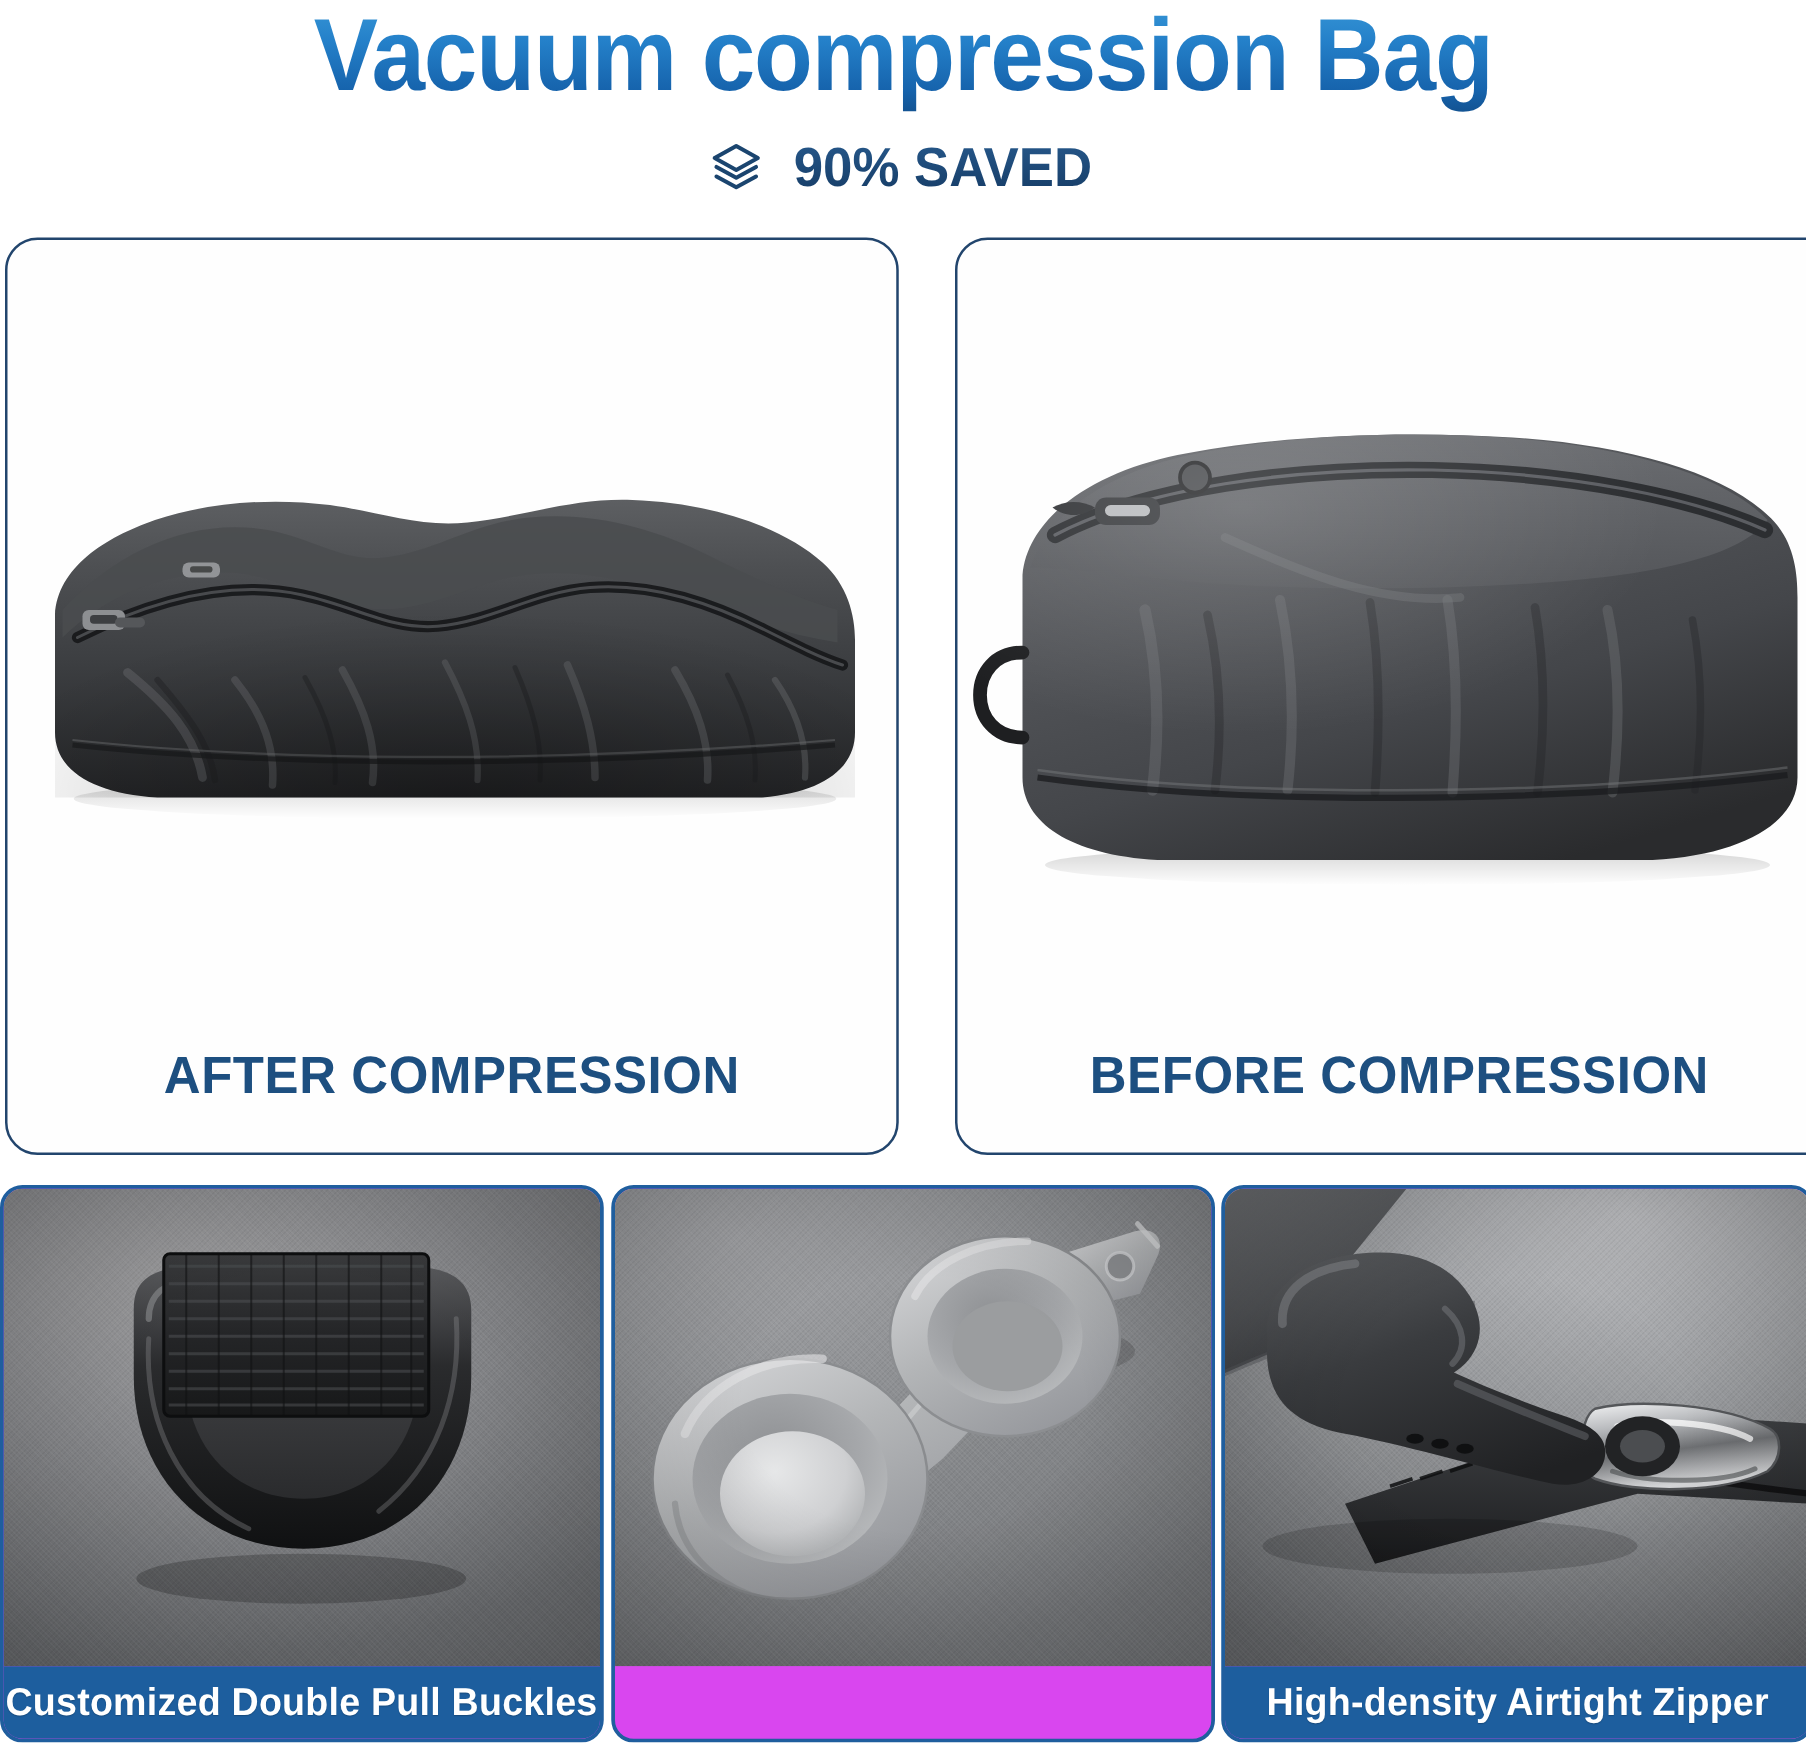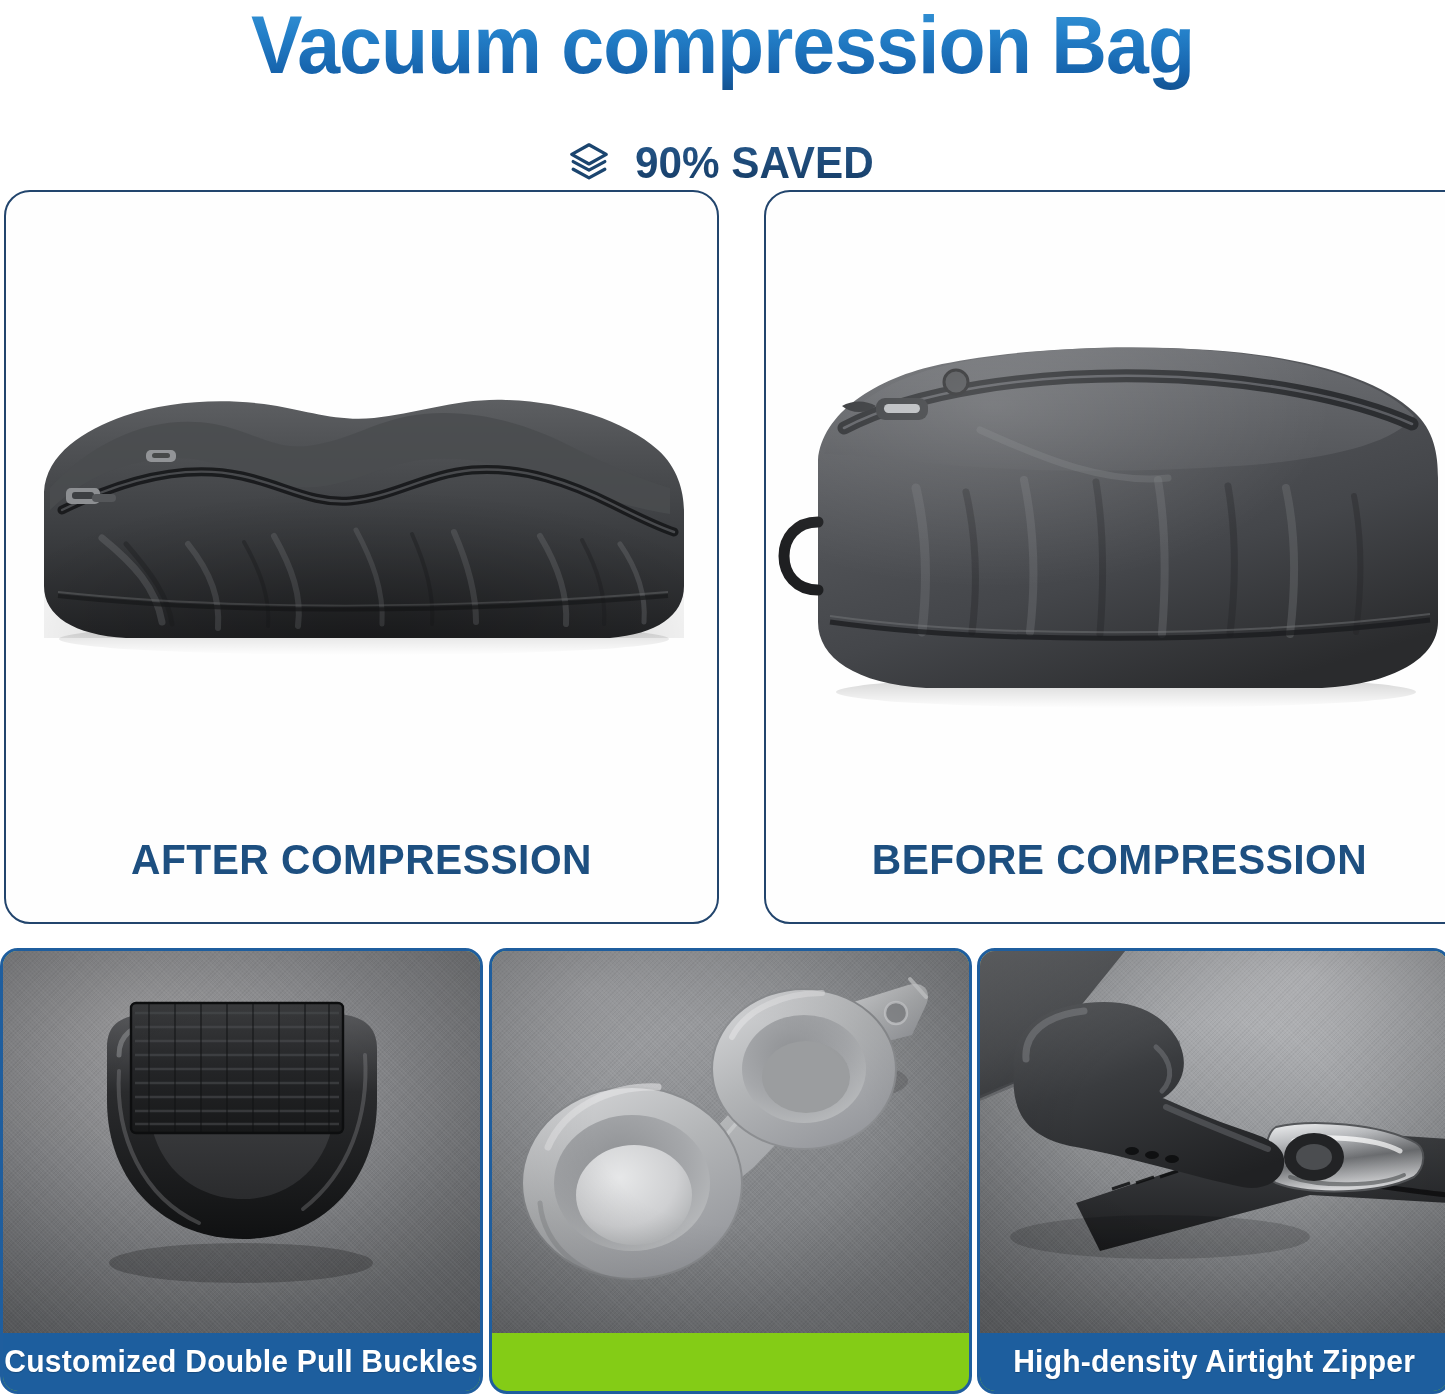--- a/index.html
+++ b/index.html
@@ -19,21 +19,21 @@
     font-weight:bold;font-size:82px;letter-spacing:-1px;
     line-height:98px;
     background:linear-gradient(180deg,#3a9ad9 0%,#2480c9 38%,#1663ac 78%,#124f8c 100%);
     -webkit-background-clip:text;background-clip:text;
     color:transparent;-webkit-text-fill-color:transparent;
     transform:scaleX(0.94);transform-origin:center top;
     white-space:nowrap;
   }
   .subhead{
     position:absolute;left:0;top:110px;width:1445px;
-    display:flex;align-items:center;justify-content:center;gap:18px;margin-top:28px;
+    display:flex;align-items:center;justify-content:center;gap:18px;
   }
   .layers-icon{display:block;width:46px;height:46px;flex:0 0 auto;}
   .saved-text{
     font-family:"Liberation Sans Narrow","Liberation Sans",sans-serif;
     font-weight:bold;font-size:44px;letter-spacing:0px;
     color:#1b456f;
     background:linear-gradient(180deg,#27598c 0%,#143a63 100%);
     -webkit-background-clip:text;background-clip:text;
     -webkit-text-fill-color:transparent;color:transparent;
     white-space:nowrap;transform:scaleX(0.96);
@@ -54,21 +54,21 @@
     text-align:center;
     font-family:"Liberation Sans Narrow","Liberation Sans",sans-serif;
     font-weight:bold;font-size:42px;letter-spacing:0.5px;
     color:#1d4f80;white-space:nowrap;transform:scaleX(0.97);
   }
 
   
   .feature{
     position:absolute;top:948px;height:440px;
     border:3px solid #1f5e9e;border-radius:18px;
-    overflow:hidden;background:#84cc16;
+    overflow:hidden;background:#d946ef;
   }
   #feature-buckle{left:0px;  width:477px;}
   #feature-valve {left:489px;width:477px;}
   #feature-zipper{left:977px;width:468px;}
 
   .feature-photo{position:absolute;left:0;top:0;width:100%;height:382px;overflow:hidden;}
   .feature-bar{
     position:absolute;left:0;bottom:0;width:100%;height:58px;
     background:#1d5e9e;
     display:flex;align-items:center;justify-content:center;

